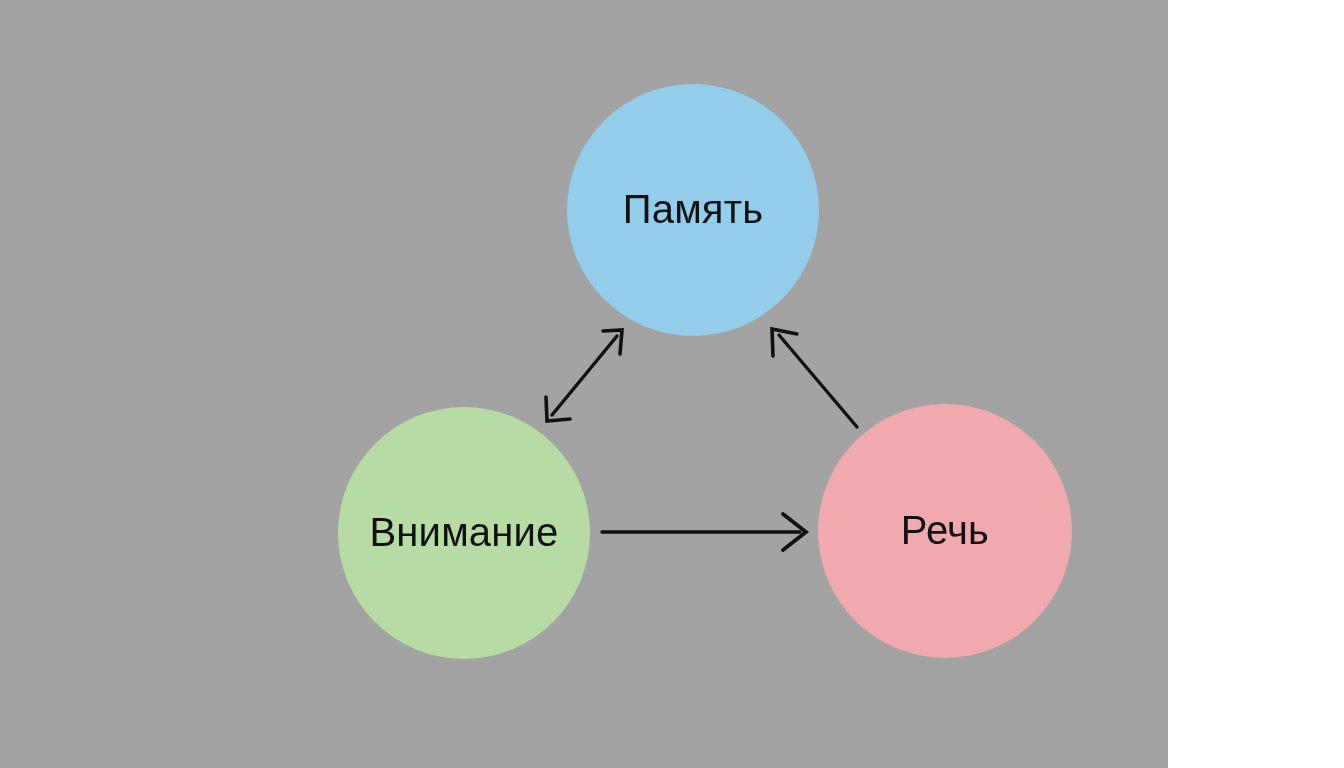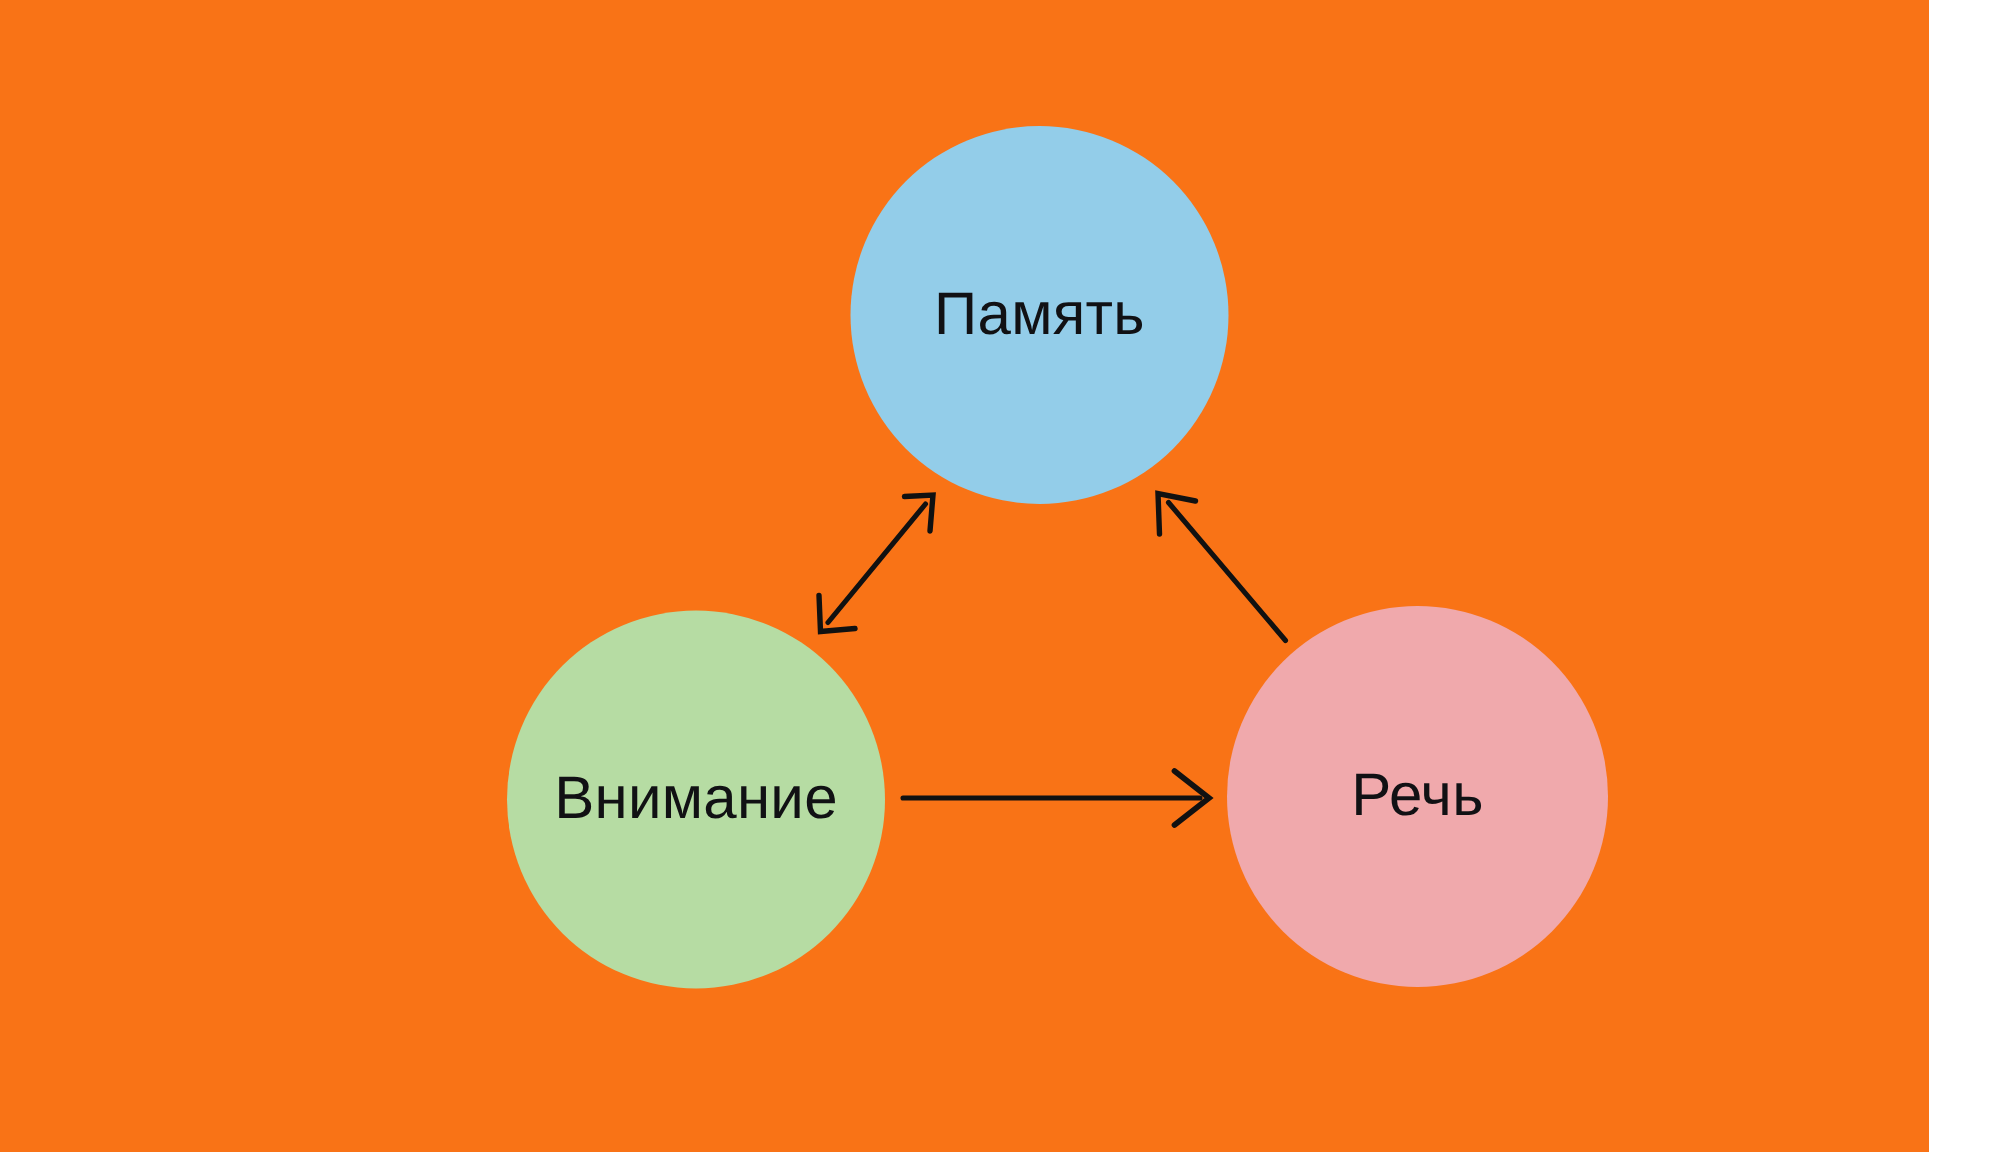--- a/index.html
+++ b/index.html
@@ -5,23 +5,23 @@
   html, body {
     margin: 0;
     padding: 0;
     background: #ffffff;
   }
   body {
     font-family: "Liberation Sans", "DejaVu Sans", sans-serif;
   }
   #canvas {
     position: relative;
-    width: 1286px;
+    width: 1168px;
     height: 768px;
-    background: #f97316;
+    background: #a3a3a3;
     overflow: hidden;
   }
   #diagram-svg {
     position: absolute;
     top: 0;
     left: 0;
     width: 1344px;
     height: 768px;
     display: block;
   }

